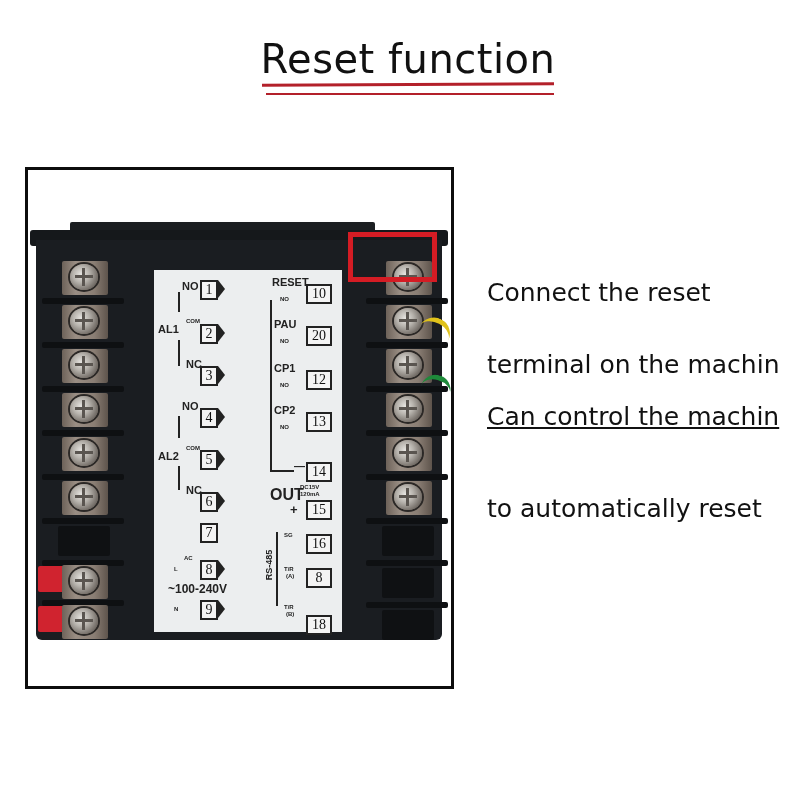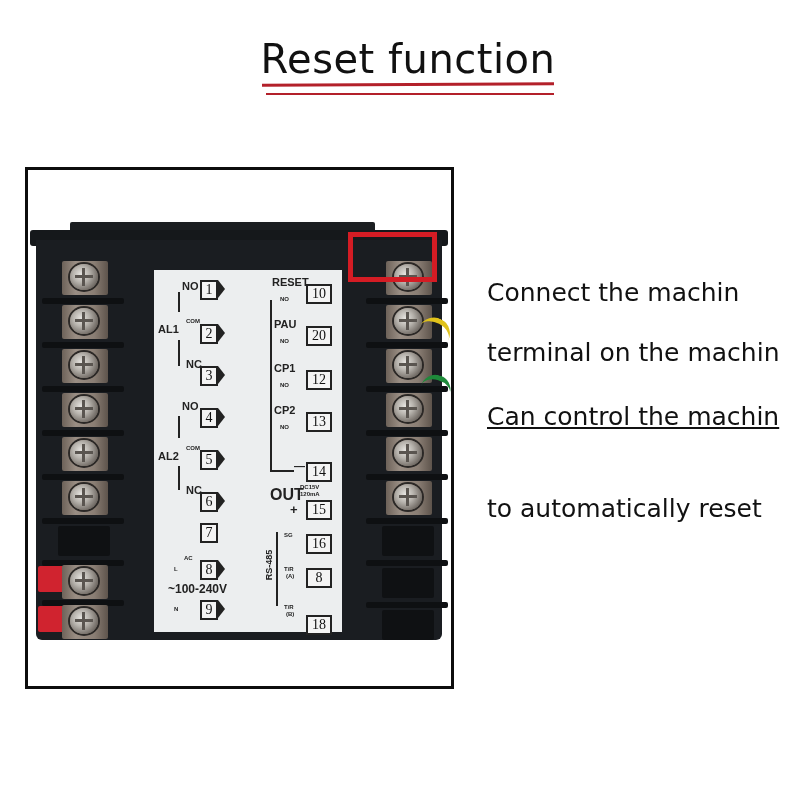--- a/index.html
+++ b/index.html
@@ -33,21 +33,21 @@
   .num { position:absolute; width:14px; height:16px; border:2px solid #222; font-family:"Liberation Serif", serif; font-size:14px; line-height:16px; text-align:center; color:#111; background:#f4f4f4; }
   .num.wide { width:22px; }
   .arrow { position:absolute; width:0; height:0; border-top:9px solid transparent; border-bottom:9px solid transparent; border-left:7px solid #222; }
   .small { font-size:6px; }
   .wire { position:absolute; background:#222; }
   .highlight { position:absolute; left:348px; top:232px; width:89px; height:50px; border:5px solid #d41c24; box-sizing:border-box; }
   .wire-y { position:absolute; left:420px; top:318px; width:32px; height:18px; border-top:5px solid #e0c21b; border-radius:30px 30px 0 0; transform:rotate(28deg); }
   .wire-g { position:absolute; left:422px; top:375px; width:30px; height:14px; border-top:5px solid #1e8a3a; border-radius:30px 30px 0 0; transform:rotate(16deg); }
 
   .desc { position:absolute; left:487px; font-size:25px; color:#111; white-space:nowrap; }
-  .d1 { top:278px; } .d2 { top:338px; } .d3 { top:402px;text-decoration:underline; } .d4 { top:494px; }
+  .d1 { top:278px; } .d2 { top:350px; } .d3 { top:402px;text-decoration:underline; } .d4 { top:494px; }
 </style>
 </head>
 <body>
 
 <div class="title">Reset function</div>
 <div class="uline u1"></div>
 <div class="uline u2"></div>
 
 <div class="frame"></div>
 
@@ -218,16 +218,16 @@
       <span class="lbl small" style="left:132px;top:341px">(B)</span>
       <div class="num wide" style="left:152px;top:345px">18</div>
     </div>
   </div>
 </div>
 
 <div class="wire-y"></div>
 <div class="wire-g"></div>
 <div class="highlight"></div>
 
-<div class="desc d1">Connect the machin</div>
+<div class="desc d1">Connect the reset</div>
 <div class="desc d2">terminal on the machin</div>
 <div class="desc d3">Can control the machin</div>
 <div class="desc d4">to automatically reset</div>
 
 </body></html>

